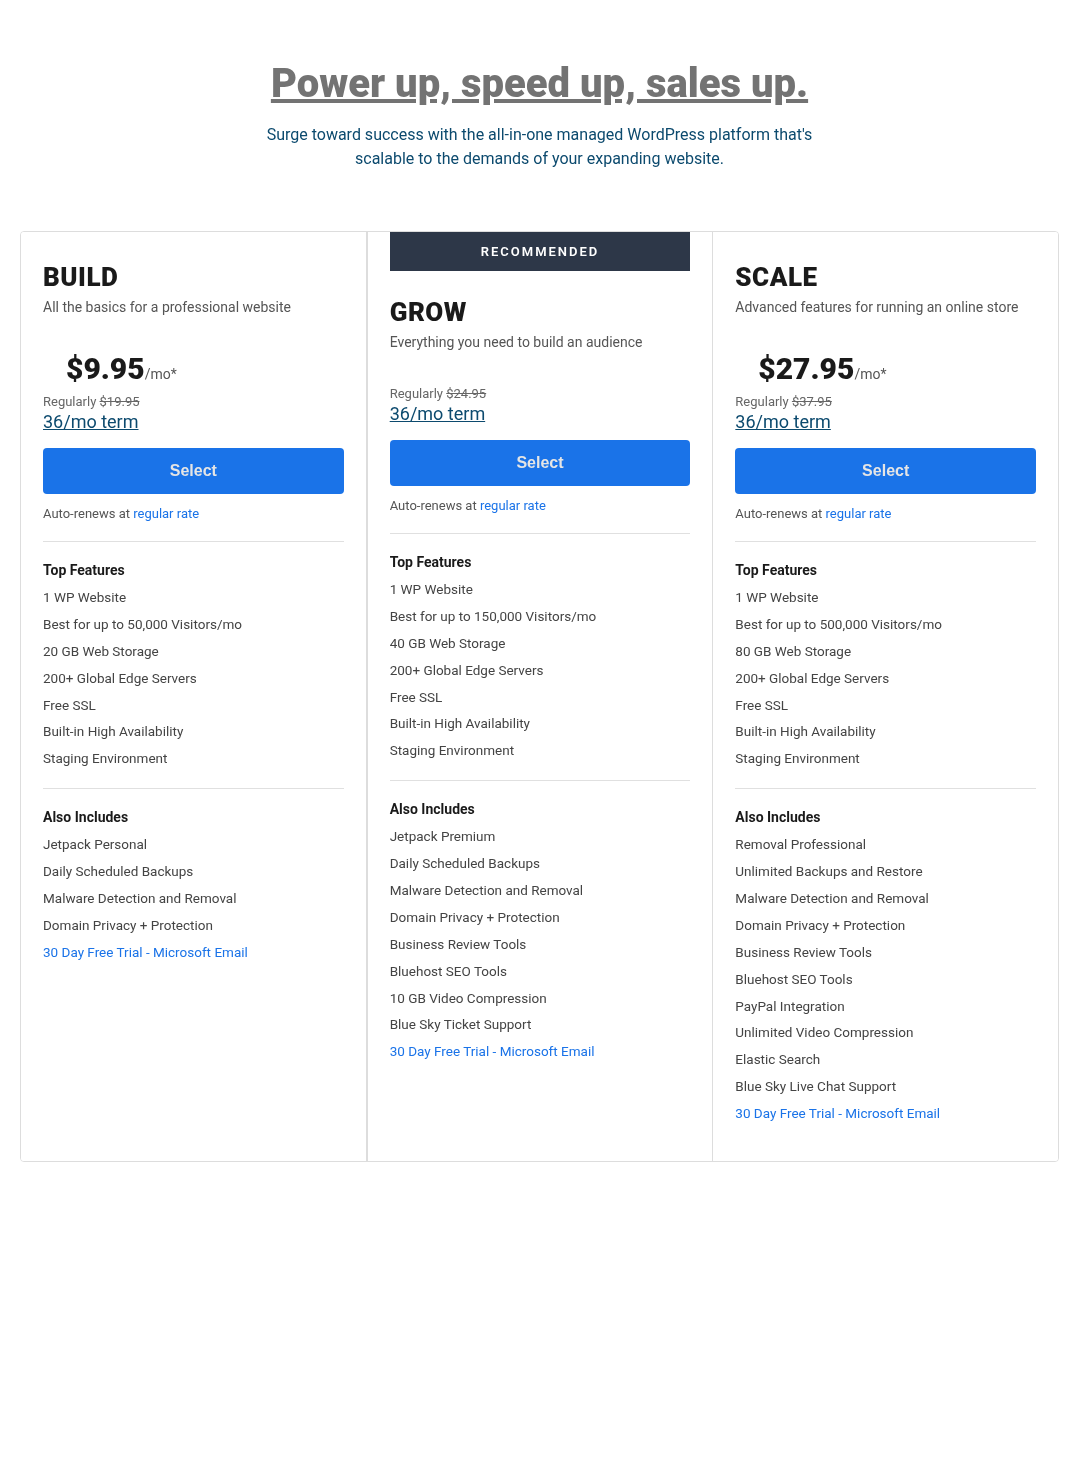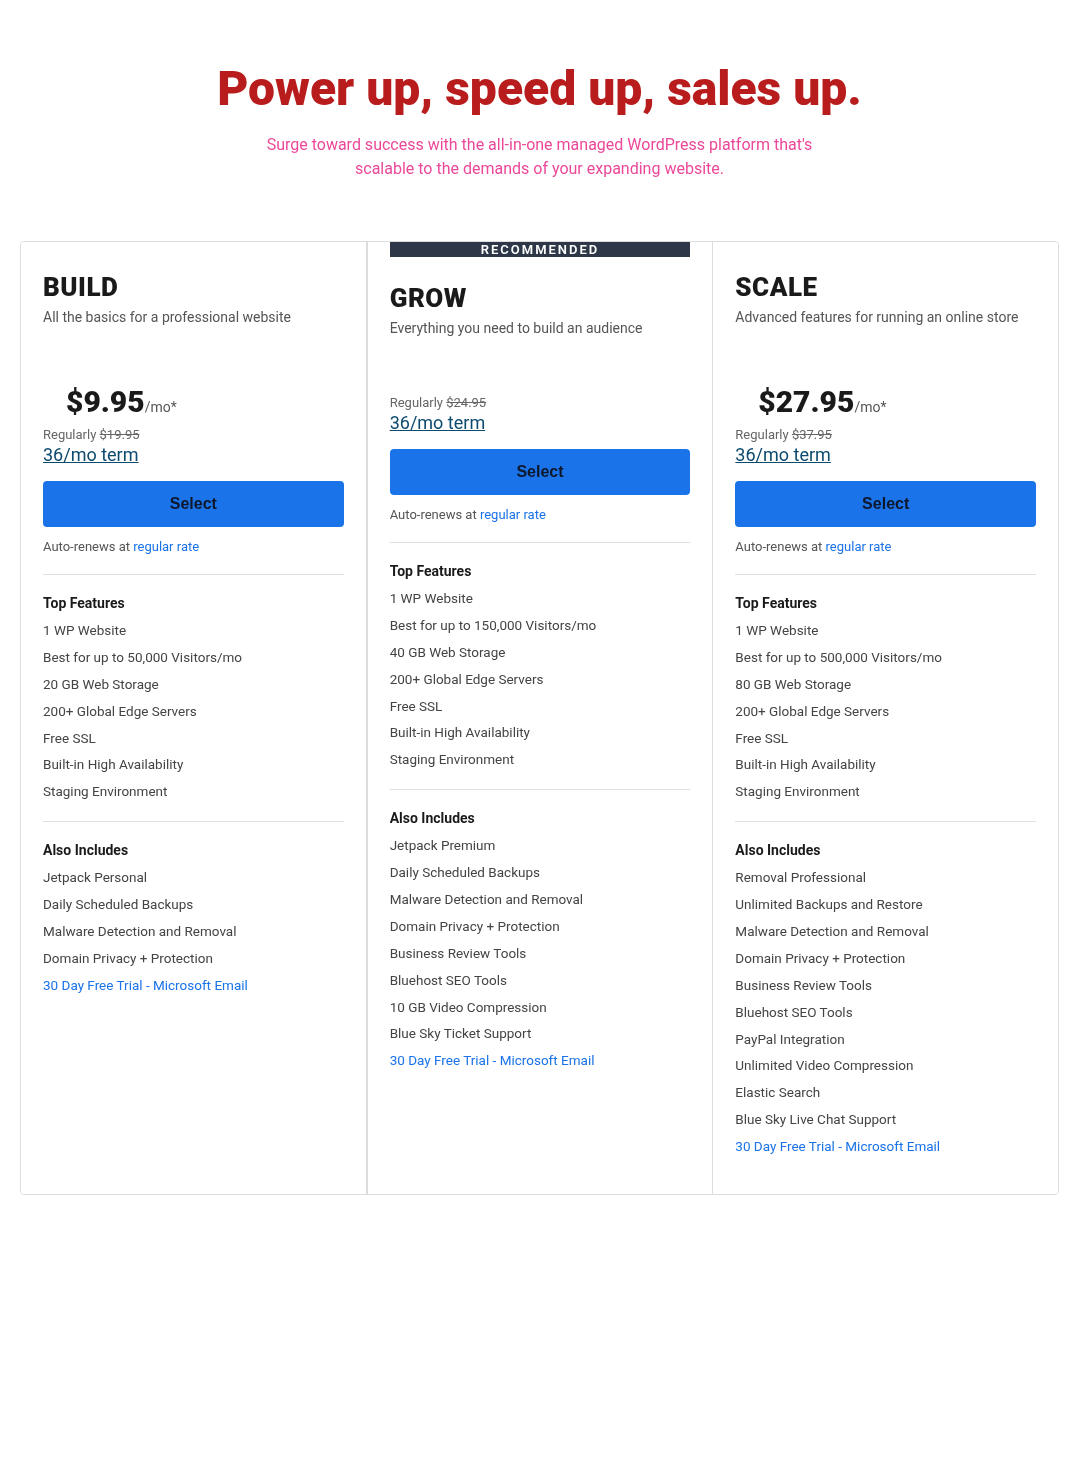--- a/index.html
+++ b/index.html
@@ -10,44 +10,45 @@
       width: 1079px;
       min-height: 1477px;
       padding: 40px 20px;
     }
     .page-header {
       text-align: center;
       margin-bottom: 40px;
       padding: 20px;
     }
     .page-title {
-      font-size: 48px;
+      font-size: 40px;
       font-weight: 900;
-      color: #b91c1c;
+      color: #737373;
       margin-bottom: 16px;
+      text-decoration: underline;
     }
     .page-subtitle {
       font-size: 16px;
-      color: #ec4899;
+      color: #0c4a6e;
       max-width: 580px;
       margin: 0 auto;
       line-height: 1.5;
     }
     .plan-name {
       font-size: 26px;
       font-weight: 900;
       color: #1a1a1a;
       margin-bottom: 6px;
       letter-spacing: 0.5px;
     }
     .plan-desc {
       font-size: 14px;
       color: #555;
       line-height: 1.4;
-      margin-bottom: 28px;
+      margin-bottom: 5px;
       min-height: 48px;
     }
     .price-block {
       margin-bottom: 8px;
       margin-left: 23px;
     }
     .price-main {
       font-size: 30px;
       font-weight: 900;
       color: #1a1a1a;
@@ -68,21 +69,21 @@
     .price-term {
       font-size: 18px;
       color: #0c4a6e;
       margin-bottom: 16px;
       text-decoration: underline;
     }
     .select-btn {
       display: block;
       width: 100%;
       background: #1a73e8;
-      color: #0f172a;
+      color: #e5e5e5;
       border: none;
       border-radius: 4px;
       padding: 14px;
       font-size: 16px;
       font-weight: 600;
       cursor: pointer;
       margin-bottom: 12px;
     }
     .auto-renews {
       font-size: 13px;
@@ -135,20 +136,21 @@
     }
     .plan-col.middle-col {
       padding-top: 0;
       border: none;
       position: relative;
     }
     .rec-banner {
       background: #2d3748;
       color: #fff;
       text-align: center;
+      padding: 12px;
       font-size: 13px;
       letter-spacing: 2px;
       font-weight: 600;
       margin-bottom: 26px;
     }
   </style>
 </head>
 <body>
 
 <div class="outer-wrapper">

